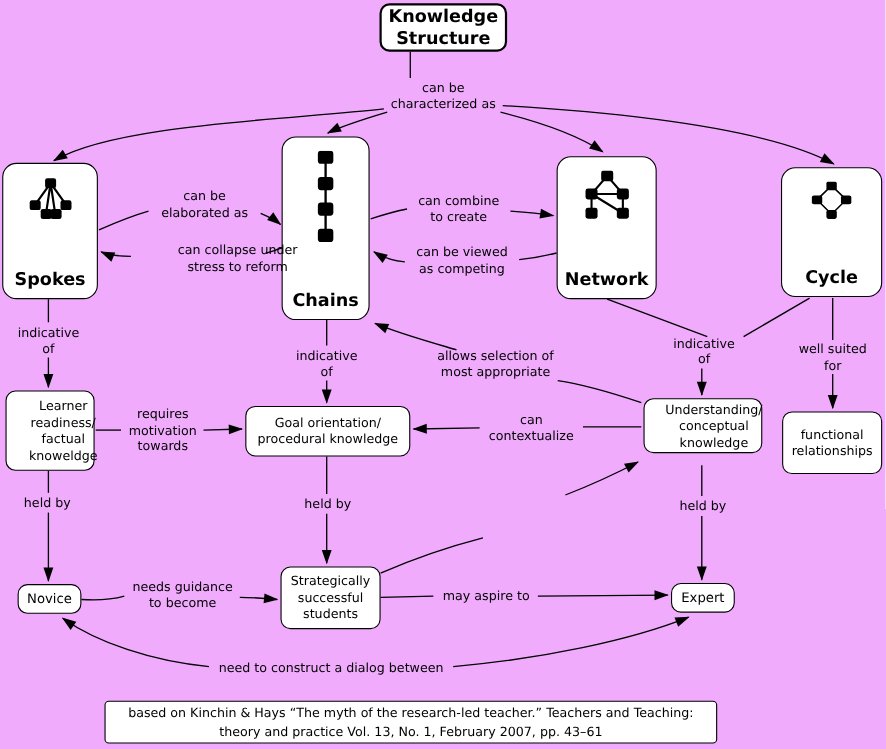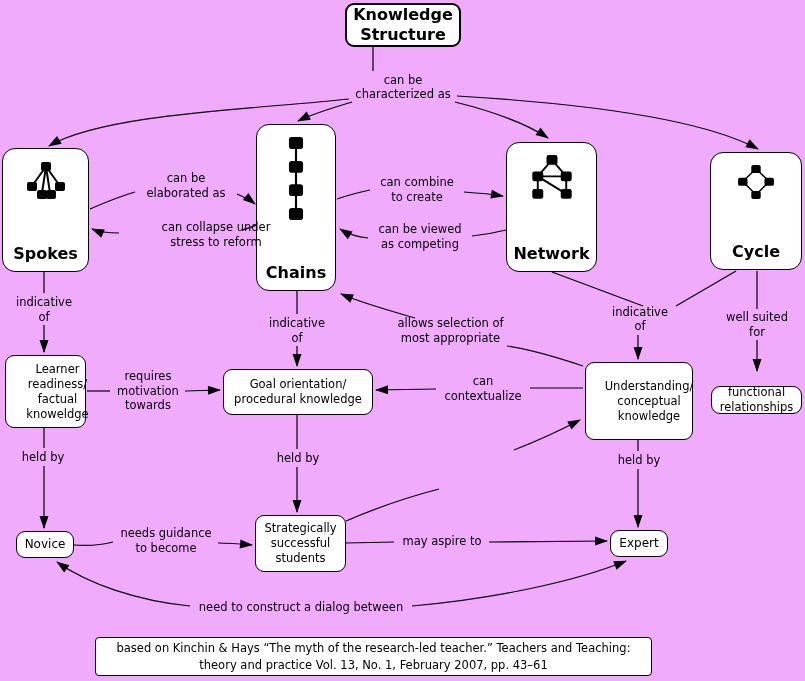--- a/index.html
+++ b/index.html
@@ -194,25 +194,25 @@
   </div>
 
   <div class="node small" style="left:5px; top:355px; width:81px; height:73px;padding-left:24px;">Learner
 readiness/
 factual
 knoweldge</div>
 
   <div class="node small" style="left:223px; top:369px; width:150px; height:46px;">Goal orientation/
 procedural knowledge</div>
 
-  <div class="node small" style="left:585px; top:362px; width:108px; height:78px;padding-left:20px;">Understanding/
+  <div class="node small" style="left:585px; top:362px; width:108px; height:50px;padding-left:20px;">Understanding/
 conceptual
 knowledge</div>
 
-  <div class="node small" style="left:711px; top:374px; width:91px; height:28px;margin-top:12px;">functional
+  <div class="node small" style="left:711px; top:374px; width:91px; height:57px;">functional
 relationships</div>
 
   <div class="node small" style="left:16px; top:531px; width:58px; height:27px; font-size:12px;">Novice</div>
 
   <div class="node small" style="left:255px; top:515px; width:91px; height:57px;">Strategically
 successful
 students</div>
 
   <div class="node small" style="left:610px; top:530px; width:58px; height:27px; font-size:12px;">Expert</div>
 

